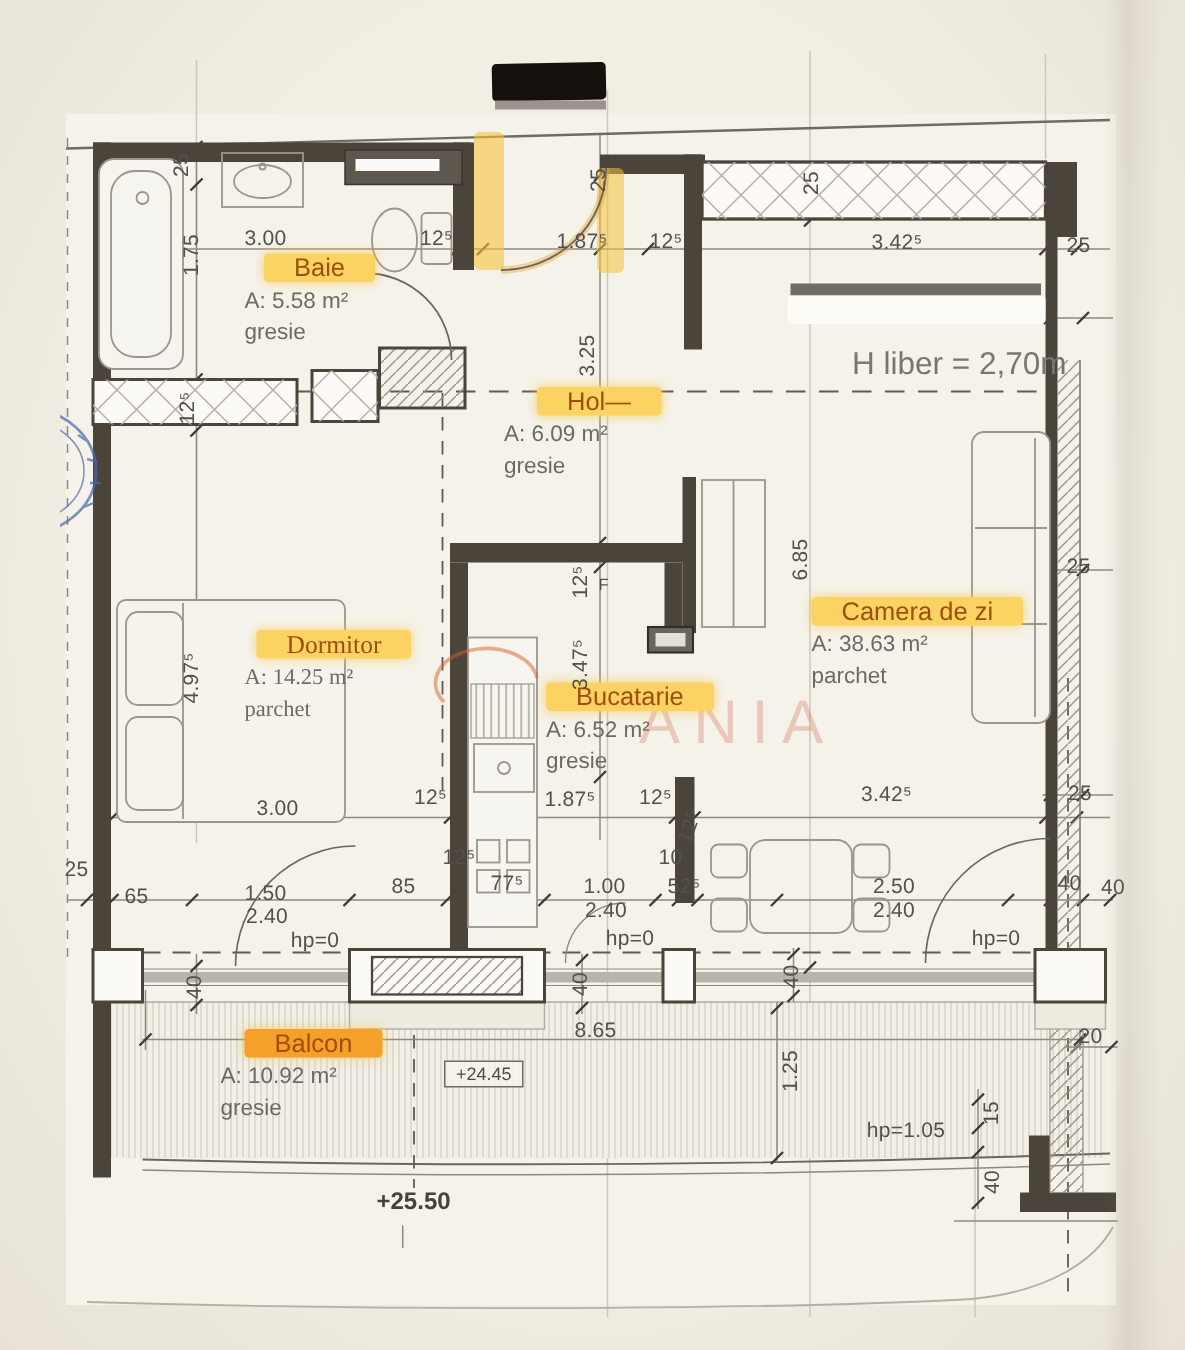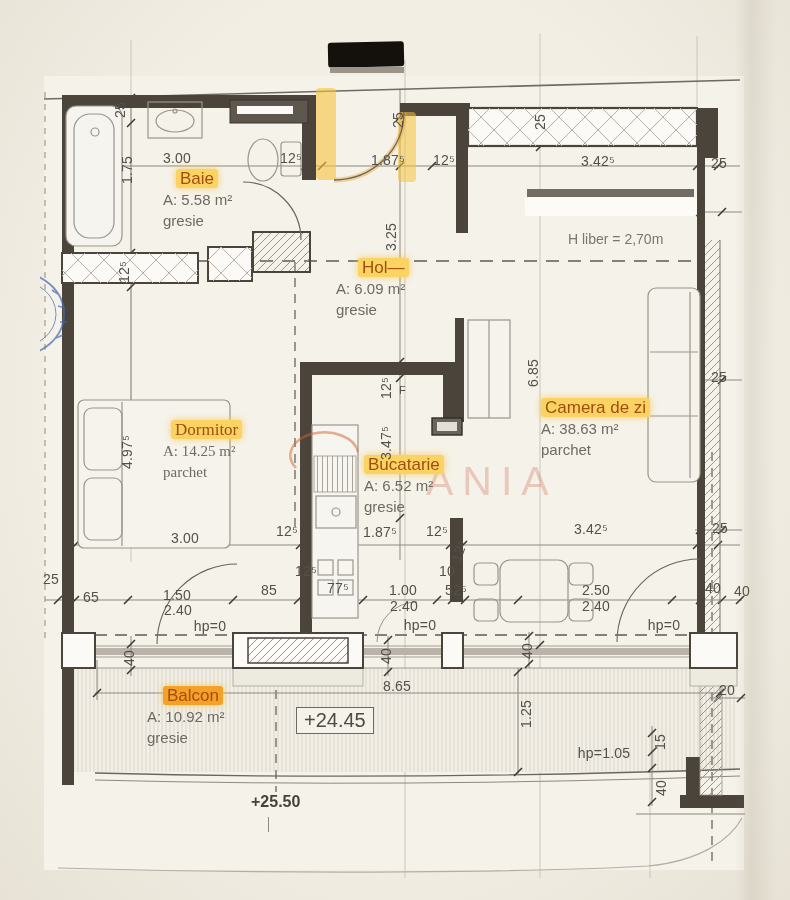--- a/index.html
+++ b/index.html
@@ -4,25 +4,25 @@
 <style>
   html,body{margin:0;padding:0;background:#d8d3c8;}
   #stage{position:relative;width:790px;height:900px;overflow:hidden;
          background:radial-gradient(ellipse at 50% 45%, #f2eee4 60%, #e7e2d5 100%);
          font-family:"Liberation Sans", sans-serif;}
   #draw{position:absolute;left:0;top:0;}
   .lab{position:absolute;white-space:nowrap;}
   .dim{position:absolute;transform:translate(-50%,-50%);font-size:14px;color:#54504a;
        white-space:nowrap;letter-spacing:.2px;}
   .room{position:absolute;line-height:19px;font-size:15px;color:#6e6a61;}
-  .room .rname{display:inline-block;font-size:17px;color:#a04e10;padding:0 4px;border-radius:3px;
+  .room .rname{display:inline-block;font-size:17px;color:#a04e10;padding:0 20px;border-radius:3px;
        box-shadow:0 0 7px rgba(248,201,86,.85);}
   .room .rline{margin-top:2px;}
-  #hliber{left:568px;top:231px;font-size:14px;color:#7b766d;}
-  #lvl-balcony{left:296px;top:707px;font-size:20px;color:#4f4b44;border:1.4px solid #6e6a61;
+  #hliber{left:568px;top:231px;font-size:21px;color:#7b766d;}
+  #lvl-balcony{left:296px;top:707px;font-size:12px;color:#4f4b44;border:1.4px solid #6e6a61;
        padding:1px 7px;background:rgba(246,243,236,.85);}
   #balustrade{left:258px;top:774px;font-size:15.5px;color:#6e6a61;}
   #lvl-balustrade{left:251px;top:793px;font-size:16px;font-weight:bold;color:#45413b;}
   #col-f{left:399px;top:384px;font-size:11px;color:#55504a;}
   #wmark{left:426px;top:458px;font-size:41px;letter-spacing:9px;color:rgba(215,129,112,.38);}
   #redact{position:absolute;left:328px;top:42px;width:76px;height:25px;background:#14110d;
        border-radius:3px;transform:rotate(-1.2deg);}
   #redact-bar{position:absolute;left:330px;top:67px;width:74px;height:6px;background:#9a948a;}
   #erase-bar{position:absolute;left:527px;top:189px;width:167px;height:8px;background:#716c64;}
   #erase-box{position:absolute;left:525px;top:197px;width:172px;height:19px;background:#fcfbf5;

